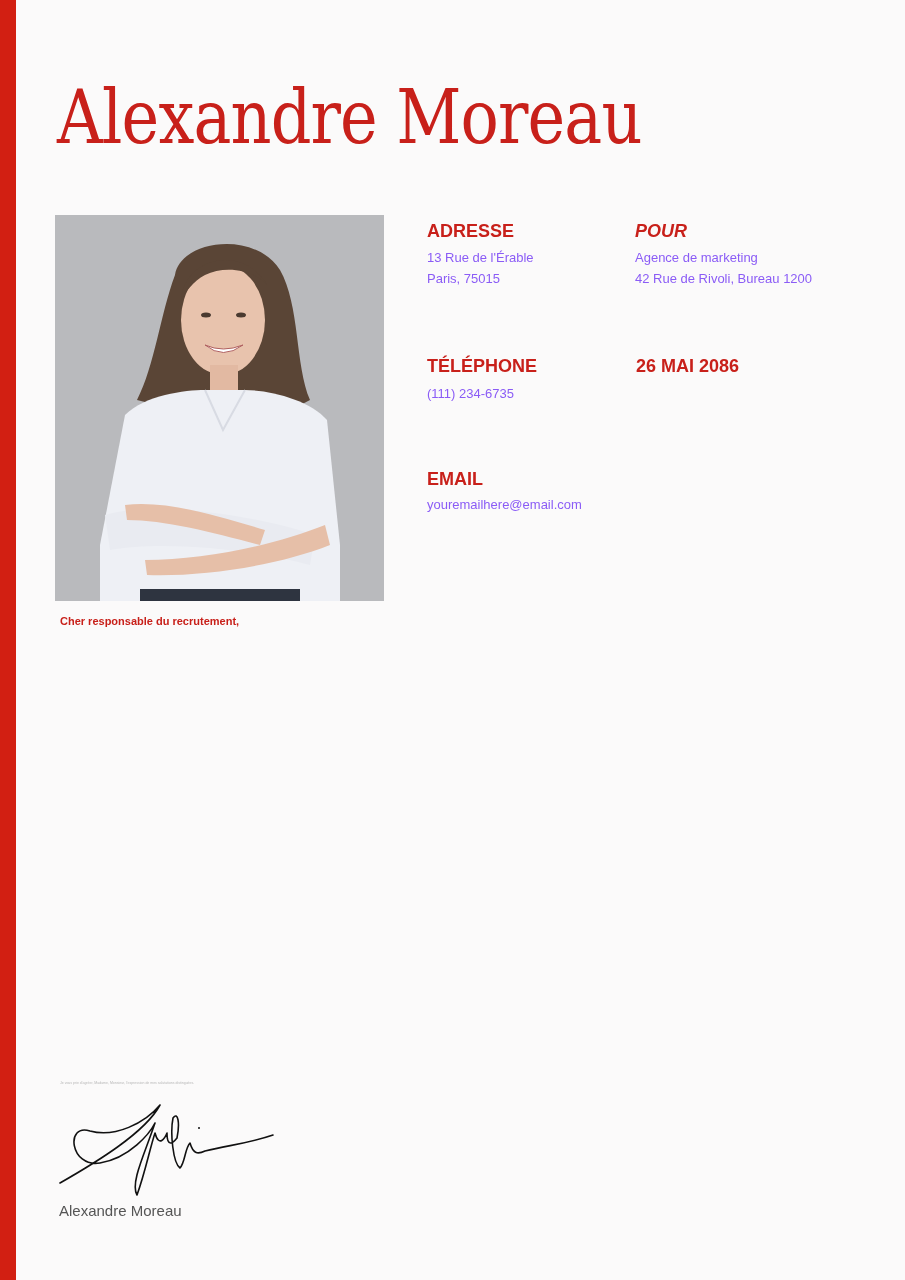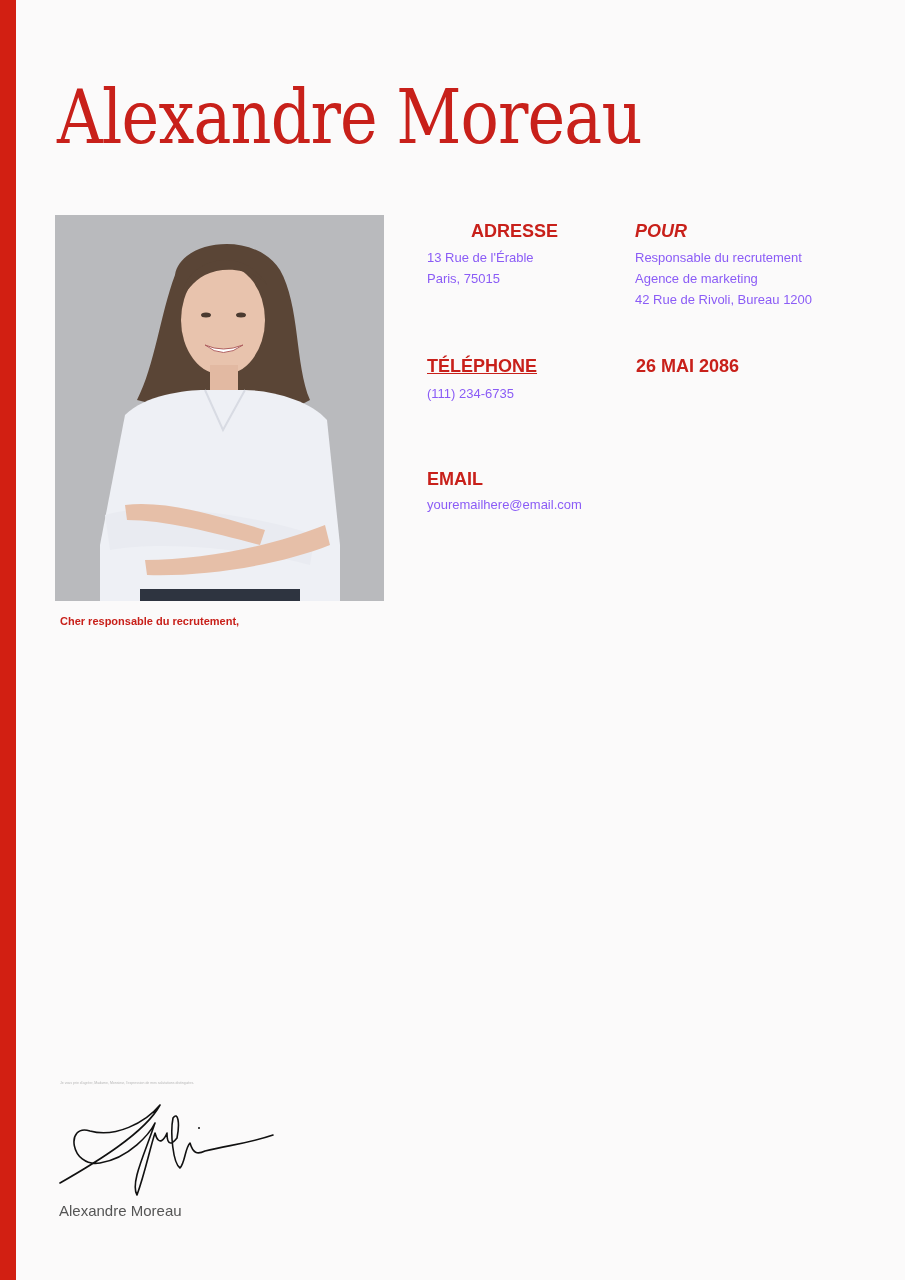--- a/index.html
+++ b/index.html
@@ -76,34 +76,33 @@
     <path d="M70 200 C 90 180, 130 175, 150 175 L 190 175 C 215 175, 255 185, 272 205 L 285 330 L 285 386 L 45 386 L 45 330 Z" fill="#eef0f5"></path>
     <path d="M150 175 L 168 215 L 190 175" fill="none" stroke="#d8dbe3" stroke-width="2"></path>
 
     <path d="M50 300 C 100 285, 200 300, 260 320 L 255 350 C 200 335, 110 325, 55 335 Z" fill="#e9ebf1"></path>
     <path d="M70 290 C 110 285, 160 300, 210 315 L 205 330 C 160 318, 110 305, 72 305 Z" fill="#e6bfa8"></path>
     <path d="M270 310 C 220 330, 150 345, 90 345 L 92 360 C 150 362, 225 350, 275 330 Z" fill="#e6bfa8"></path>
     <rect x="85" y="374" width="160" height="12" fill="#2e3440"></rect>
   </svg>
 </div>
 
-<div class="label" style="left:427px; top:220px;margin-left:44px;">ADRESSE</div>
+<div class="label" style="left:427px; top:220px;">ADRESSE</div>
 <div class="value" style="left:427px; top:247px;">
   <div>13 Rue de l'Érable</div>
   <div>Paris, 75015</div>
 </div>
 
 <div class="label" style="left:635px; top:220px;font-style:italic;">POUR</div>
 <div class="value" style="left:635px; top:247px;">
-  <div>Responsable du recrutement</div>
   <div>Agence de marketing</div>
   <div>42 Rue de Rivoli, Bureau 1200</div>
 </div>
 
-<div class="label" style="left:427px; top:355px;text-decoration:underline;">TÉLÉPHONE</div>
+<div class="label" style="left:427px; top:355px;">TÉLÉPHONE</div>
 <div class="value" style="left:427px; top:383px;">(111) 234-6735</div>
 
 <div class="label" style="left:636px; top:355px;">26 MAI 2086</div>
 
 <div class="label" style="left:427px; top:468px;">EMAIL</div>
 <div class="value" style="left:427px; top:494px;text-align:right;">youremailhere@email.com</div>
 
 <div class="greeting">Cher responsable du recrutement,</div>
 
 <div class="closing">Je vous prie d'agréer, Madame, Monsieur, l'expression de mes salutations distinguées.</div>

